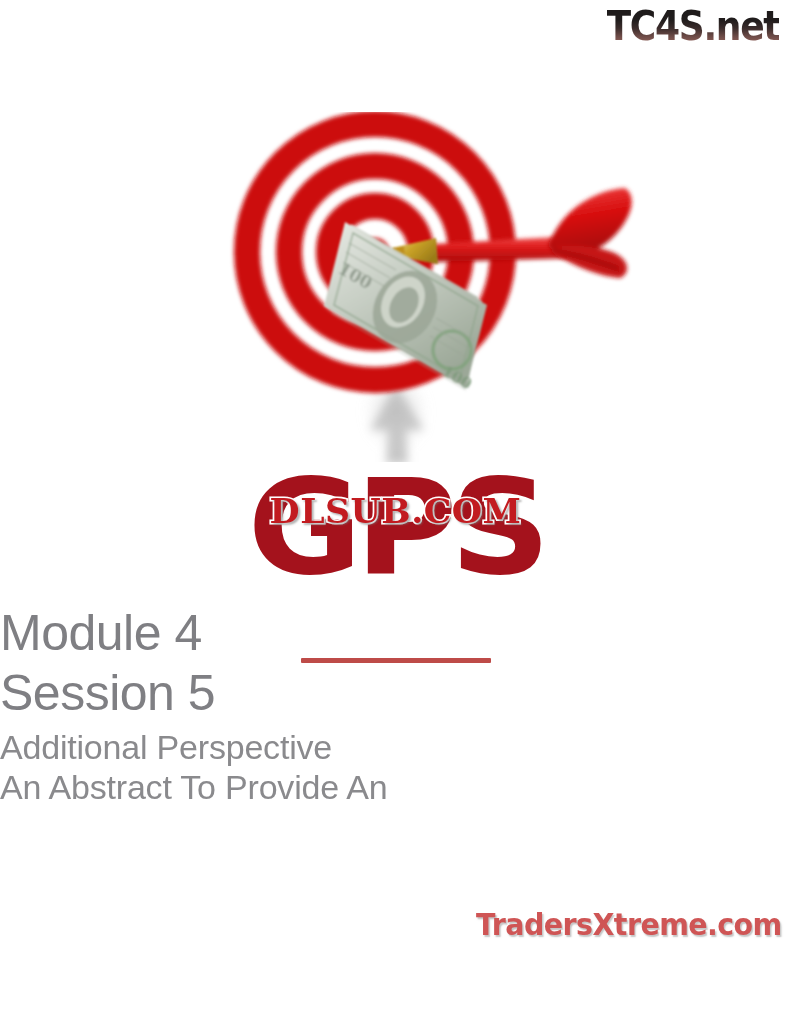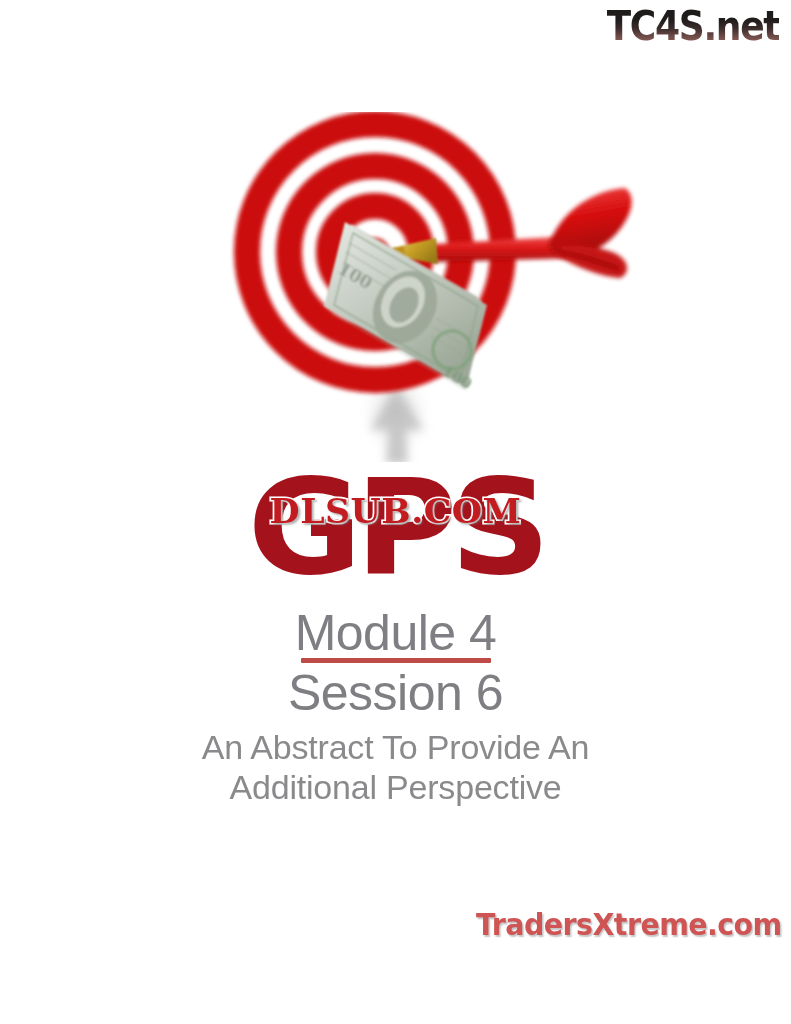--- a/index.html
+++ b/index.html
@@ -97,21 +97,20 @@
     text-shadow: 2px 2px 2px rgba(120,120,120,0.55);
     user-select: none;
   }
 
   
   #title-block {
     position: absolute;
     left: 0;
     top: 604px;
     width: 791px;
-    text-align: center;
     color: #808083;
   }
   .title-line {
     font-family: "Liberation Sans", sans-serif;
     font-weight: normal;
     font-size: 50px;
     line-height: 58px;
     letter-spacing: -0.5px;
     color: #7f7f83;
   }
@@ -269,22 +268,22 @@
   </div>
 
   <div id="logo-block">
     <div id="gps-word">GPS</div>
     <div id="watermark">DLSUB.COM</div>
   </div>
 
   <div id="title-block">
     <div class="title-line">Module 4</div>
     <div id="module-underline"></div>
-    <div class="title-line">Session 6</div>
+    <div class="title-line">Session 5</div>
     <div id="subtitle-block">
+      <div class="subtitle-line">Additional Perspective</div>
       <div class="subtitle-line">An Abstract To Provide An</div>
-      <div class="subtitle-line">Additional Perspective</div>
     </div>
   </div>
 
   <div id="brand-bottom">TradersXtreme.com</div>
 
 </div>
 
 </body></html>

